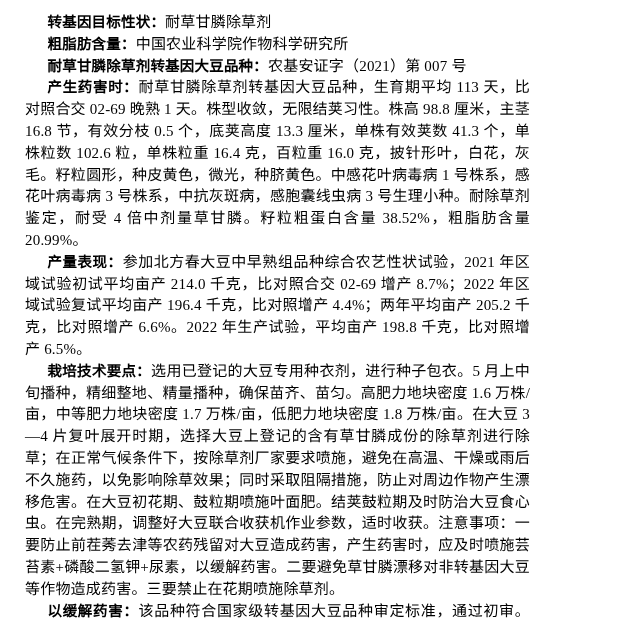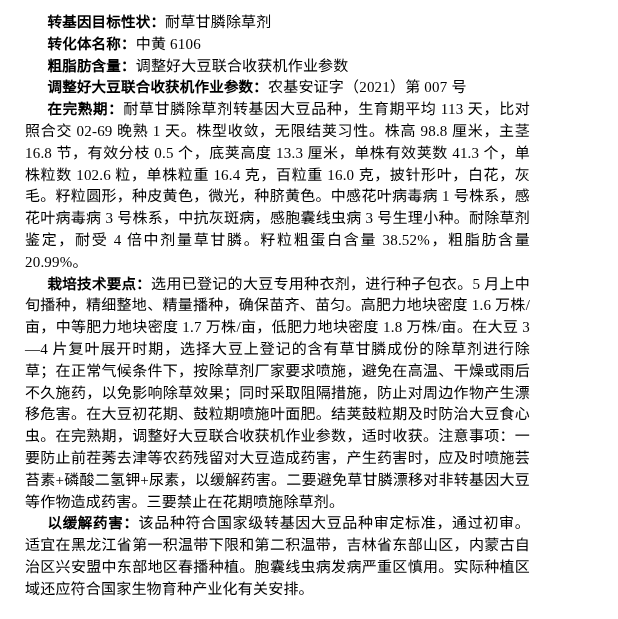--- a/index.html
+++ b/index.html
@@ -38,26 +38,26 @@
     font-weight: 400;
   }
 </style>
 </head>
 <body>
 
 <div class="doc">
 
   <p class="para"><span class="field-label">转基因目标性状：</span><span class="field-text">耐草甘膦除草剂</span></p>
 
-  <p class="para"><span class="field-label">转化体名称：</span><span class="field-text">中黄 6106</span></p>
 
-  <p class="para"><span class="field-label">粗脂肪含量：</span><span class="field-text">调整好大豆联合收获机作业参数</span></p>
+  <p class="para"><span class="field-label">粗脂肪含量：</span><span class="field-text">中国农业科学院作物科学研究所</span></p>
 
-  <p class="para"><span class="field-label">调整好大豆联合收获机作业参数：</span><span class="field-text">农基安证字（2021）第 007 号</span></p>
+  <p class="para"><span class="field-label">耐草甘膦除草剂转基因大豆品种：</span><span class="field-text">农基安证字（2021）第 007 号</span></p>
 
-  <p class="para"><span class="field-label">在完熟期：</span><span class="field-text">耐草甘膦除草剂转基因大豆品种，生育期平均 113 天，比对照合交 02-69 晚熟 1 天。株型收敛，无限结荚习性。株高 98.8 厘米，主茎 16.8 节，有效分枝 0.5 个，底荚高度 13.3 厘米，单株有效荚数 41.3 个，单株粒数 102.6 粒，单株粒重 16.4 克，百粒重 16.0 克，披针形叶，白花，灰毛。籽粒圆形，种皮黄色，微光，种脐黄色。中感花叶病毒病 1 号株系，感花叶病毒病 3 号株系，中抗灰斑病，感胞囊线虫病 3 号生理小种。耐除草剂鉴定，耐受 4 倍中剂量草甘膦。籽粒粗蛋白含量 38.52%，粗脂肪含量 20.99%。</span></p>
+  <p class="para"><span class="field-label">产生药害时：</span><span class="field-text">耐草甘膦除草剂转基因大豆品种，生育期平均 113 天，比对照合交 02-69 晚熟 1 天。株型收敛，无限结荚习性。株高 98.8 厘米，主茎 16.8 节，有效分枝 0.5 个，底荚高度 13.3 厘米，单株有效荚数 41.3 个，单株粒数 102.6 粒，单株粒重 16.4 克，百粒重 16.0 克，披针形叶，白花，灰毛。籽粒圆形，种皮黄色，微光，种脐黄色。中感花叶病毒病 1 号株系，感花叶病毒病 3 号株系，中抗灰斑病，感胞囊线虫病 3 号生理小种。耐除草剂鉴定，耐受 4 倍中剂量草甘膦。籽粒粗蛋白含量 38.52%，粗脂肪含量 20.99%。</span></p>
 
+  <p class="para"><span class="field-label">产量表现：</span><span class="field-text">参加北方春大豆中早熟组品种综合农艺性状试验，2021 年区域试验初试平均亩产 214.0 千克，比对照合交 02-69 增产 8.7%；2022 年区域试验复试平均亩产 196.4 千克，比对照增产 4.4%；两年平均亩产 205.2 千克，比对照增产 6.6%。2022 年生产试验，平均亩产 198.8 千克，比对照增产 6.5%。</span></p>
 
   <p class="para"><span class="field-label">栽培技术要点：</span><span class="field-text">选用已登记的大豆专用种衣剂，进行种子包衣。5 月上中旬播种，精细整地、精量播种，确保苗齐、苗匀。高肥力地块密度 1.6 万株/亩，中等肥力地块密度 1.7 万株/亩，低肥力地块密度 1.8 万株/亩。在大豆 3—4 片复叶展开时期，选择大豆上登记的含有草甘膦成份的除草剂进行除草；在正常气候条件下，按除草剂厂家要求喷施，避免在高温、干燥或雨后不久施药，以免影响除草效果；同时采取阻隔措施，防止对周边作物产生漂移危害。在大豆初花期、鼓粒期喷施叶面肥。结荚鼓粒期及时防治大豆食心虫。在完熟期，调整好大豆联合收获机作业参数，适时收获。注意事项：一要防止前茬莠去津等农药残留对大豆造成药害，产生药害时，应及时喷施芸苔素+磷酸二氢钾+尿素，以缓解药害。二要避免草甘膦漂移对非转基因大豆等作物造成药害。三要禁止在花期喷施除草剂。</span></p>
 
   <p class="para"><span class="field-label">以缓解药害：</span><span class="field-text">该品种符合国家级转基因大豆品种审定标准，通过初审。适宜在黑龙江省第一积温带下限和第二积温带，吉林省东部山区，内蒙古自治区兴安盟中东部地区春播种植。胞囊线虫病发病严重区慎用。实际种植区域还应符合国家生物育种产业化有关安排。</span></p>
 
 </div>
 
 </body></html>

